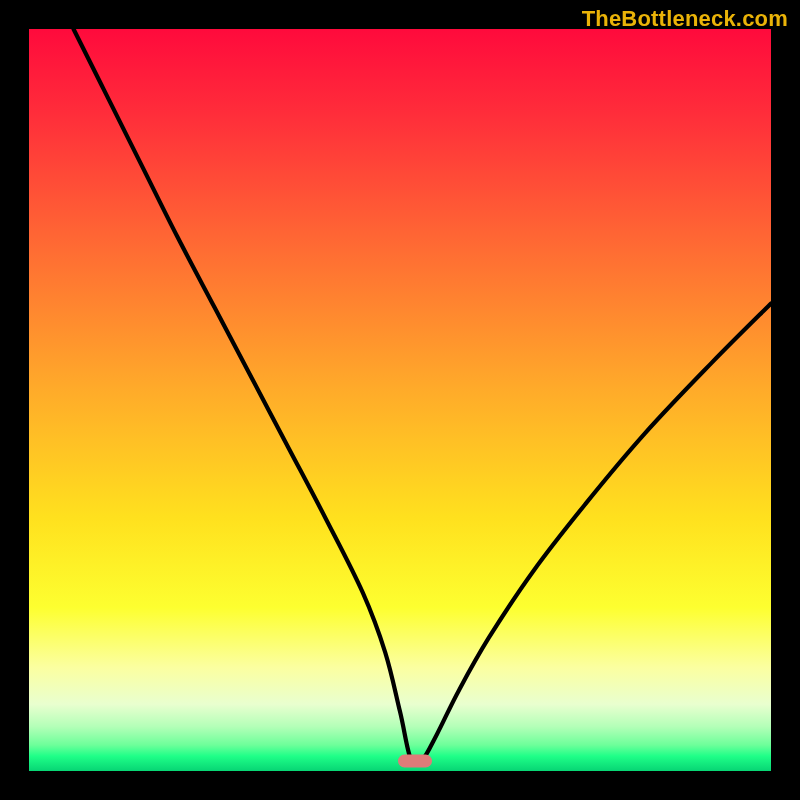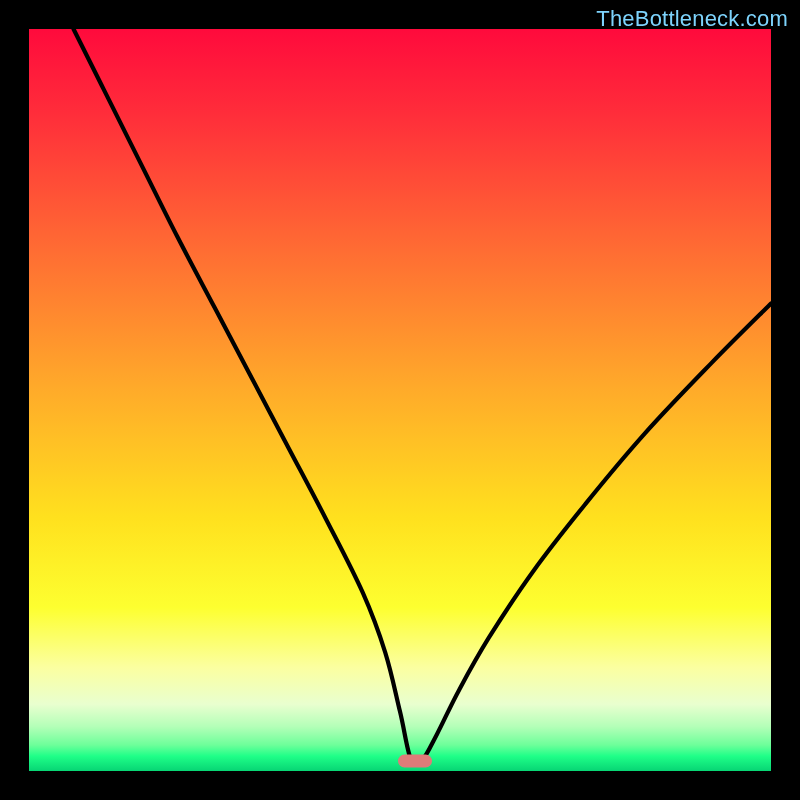--- a/index.html
+++ b/index.html
@@ -14,23 +14,23 @@
   .frame {
     position: relative;
     width: 800px;
     height: 800px;
     background: #000;
   }
   .watermark {
     position: absolute;
     top: 6px;
     right: 12px;
-    color: #7dd3fc;
+    color: #eab308;
     font-size: 22px;
-    font-weight: 400;
+    font-weight: 700;
     letter-spacing: 0.2px;
     z-index: 50;
   }
   .plot {
     position: absolute;
     left: 29px;
     top: 29px;
     width: 742px;
     height: 742px;
     

